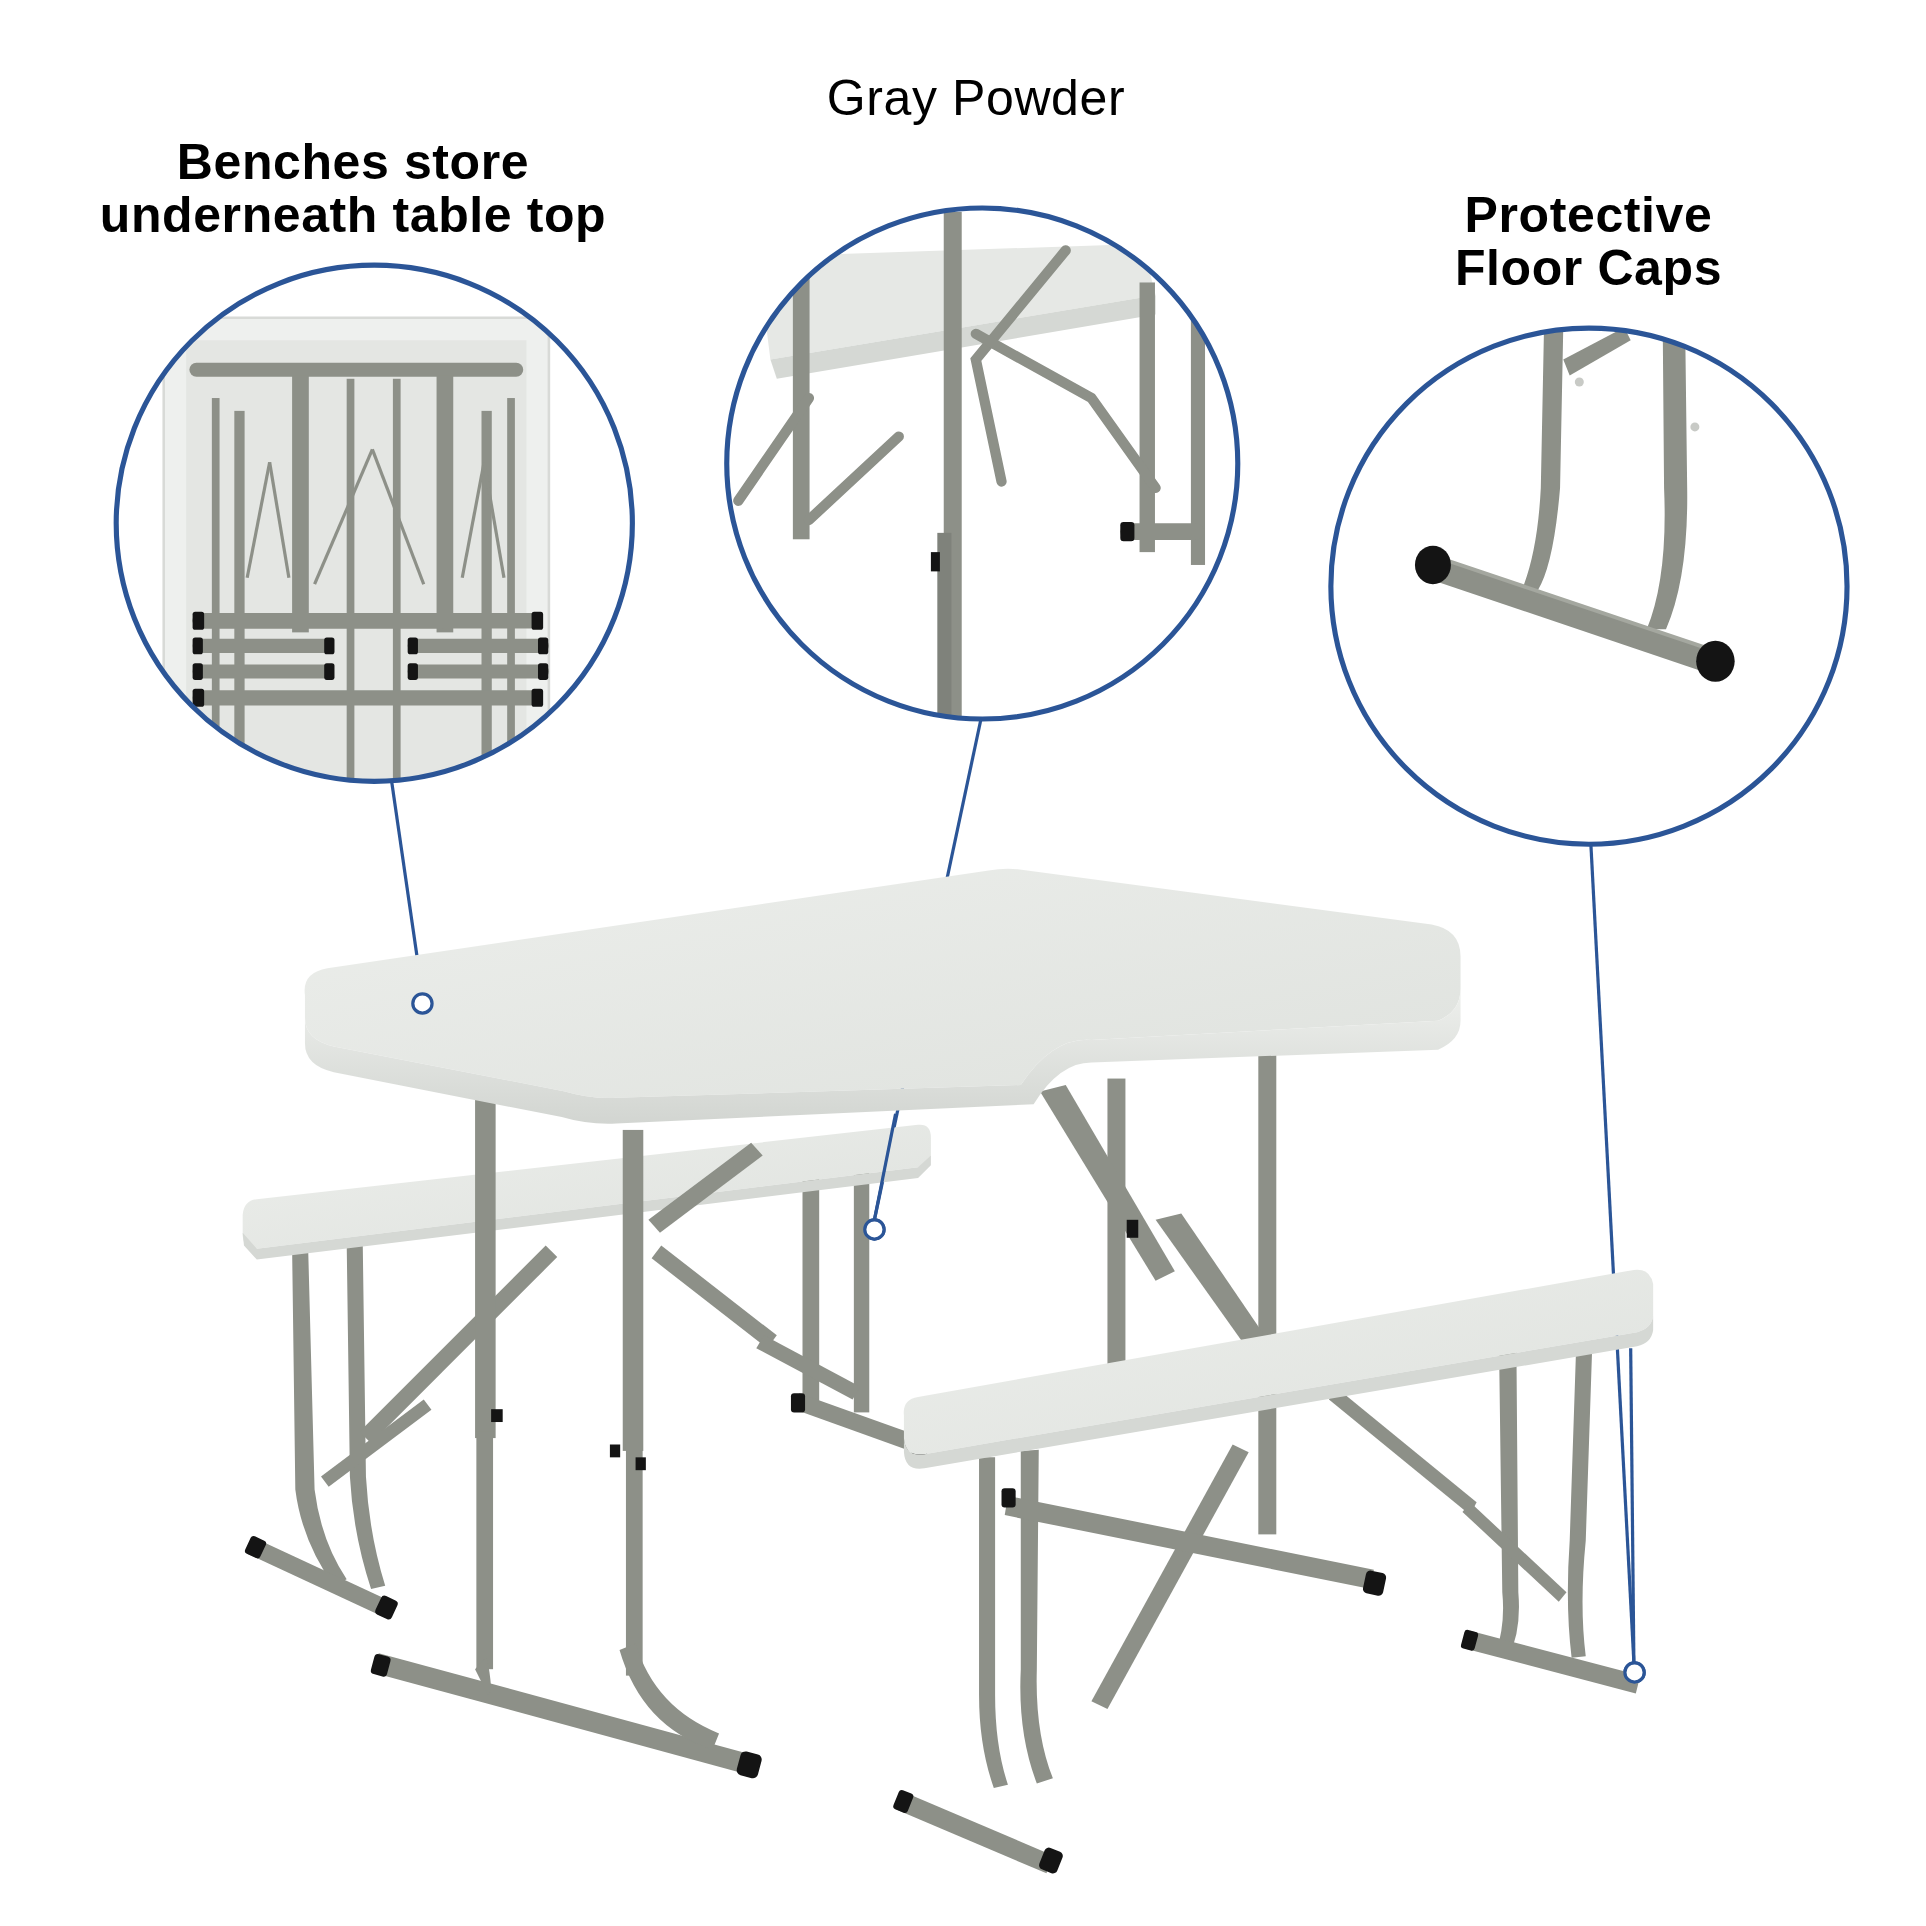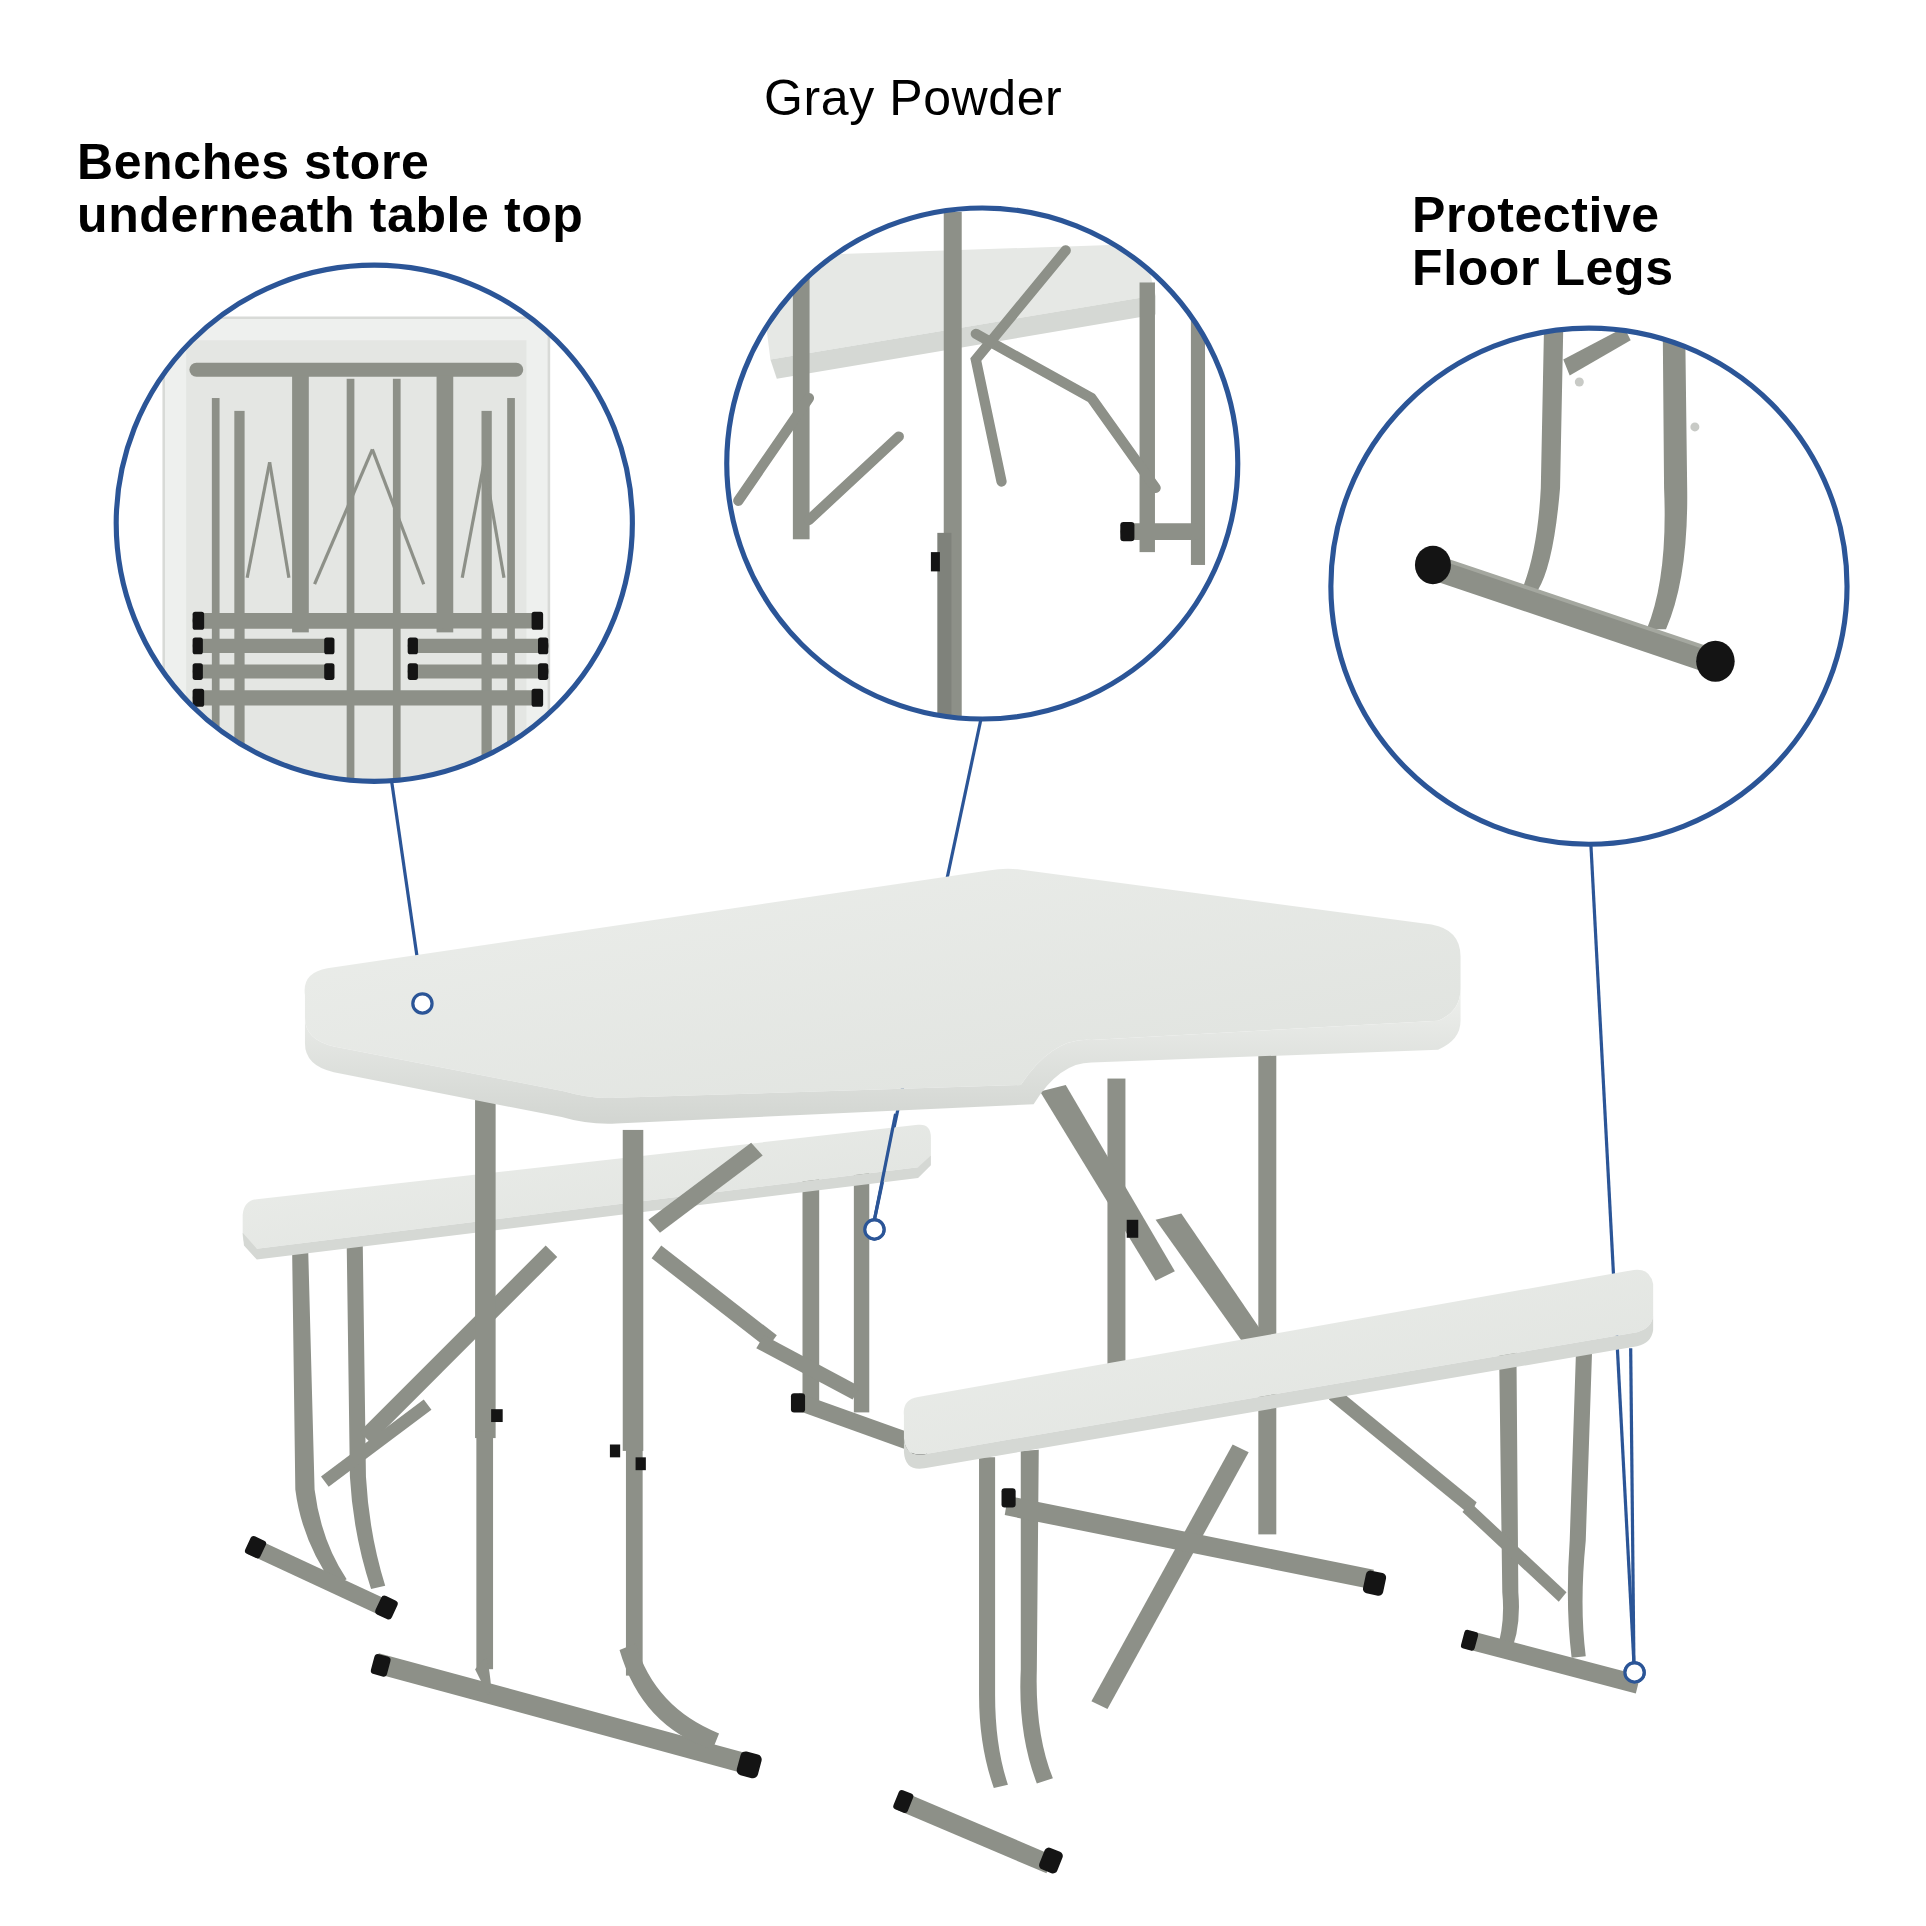--- a/index.html
+++ b/index.html
@@ -1,33 +1,33 @@
 <!DOCTYPE html>
 <html style="font-size:10.3px"><head>
 <meta charset="utf-8">
 <style>
   html, body { margin:0; padding:0; background:#ffffff; }
   body { width:1926px; height:1926px; position:relative; overflow:hidden; font-family:"Liberation Sans", "DejaVu Sans", sans-serif; }
-  .label { position:absolute; text-align:left; color:#000; font-size:50px; line-height:53px; letter-spacing:0.6px; }
+  .label { position:absolute; text-align:center; color:#000; font-size:50px; line-height:53px; letter-spacing:0.6px; }
   .label span { display:block; }
   svg.scene { position:absolute; left:0; top:0; }
 </style>
 </head>
 <body>
 
 <div class="label" style="left:77px; top:136px; width:552px;font-weight:bold;">
   <span>Benches store</span>
   <span>underneath table top</span>
 </div>
 <div class="label" style="left:764px; top:72px; width:424px;">
   <span>Gray Powder</span>
 </div>
 <div class="label" style="left:1412px; top:189px; width:353px;font-weight:bold;">
   <span>Protective</span>
-  <span>Floor Legs</span>
+  <span>Floor Caps</span>
 </div>
 
 <svg class="scene" width="1926" height="1926" viewBox="0 0 3000 3000">
   <defs>
     <clipPath id="c1">
         <circle cx="583" cy="815" r="402"></circle>
       </clipPath>
     <clipPath id="c2">
         <circle cx="1530" cy="722" r="398"></circle>
       </clipPath>

